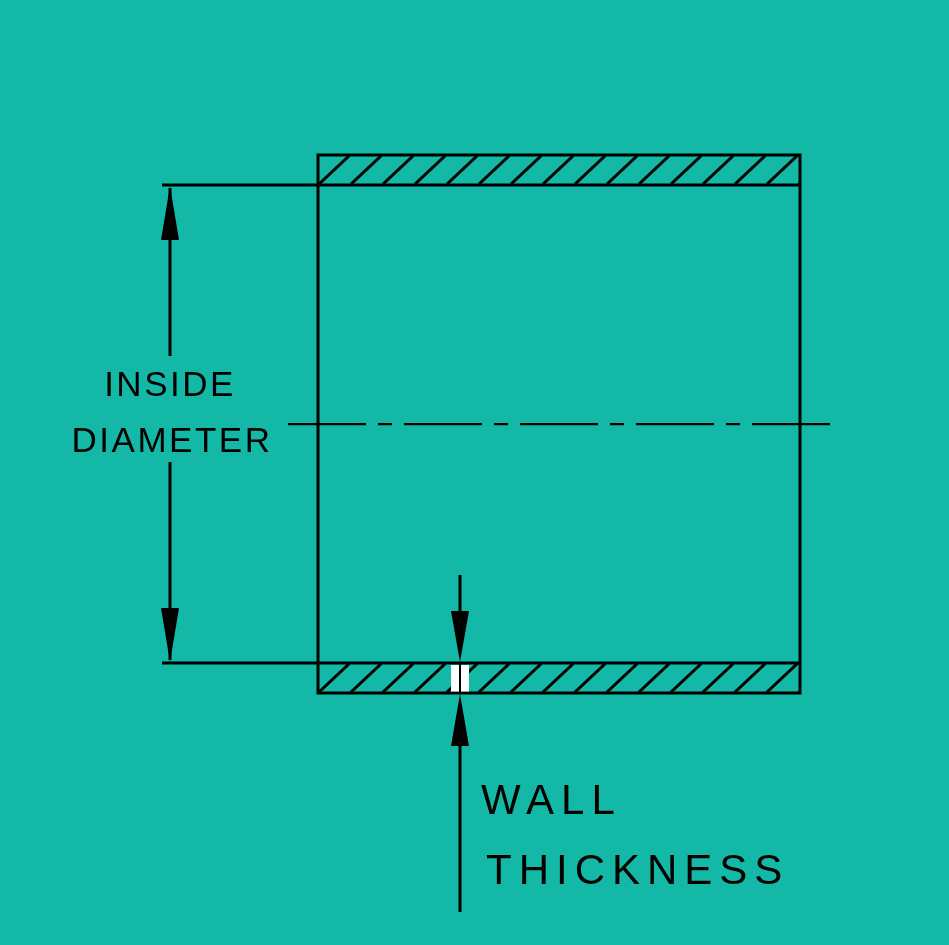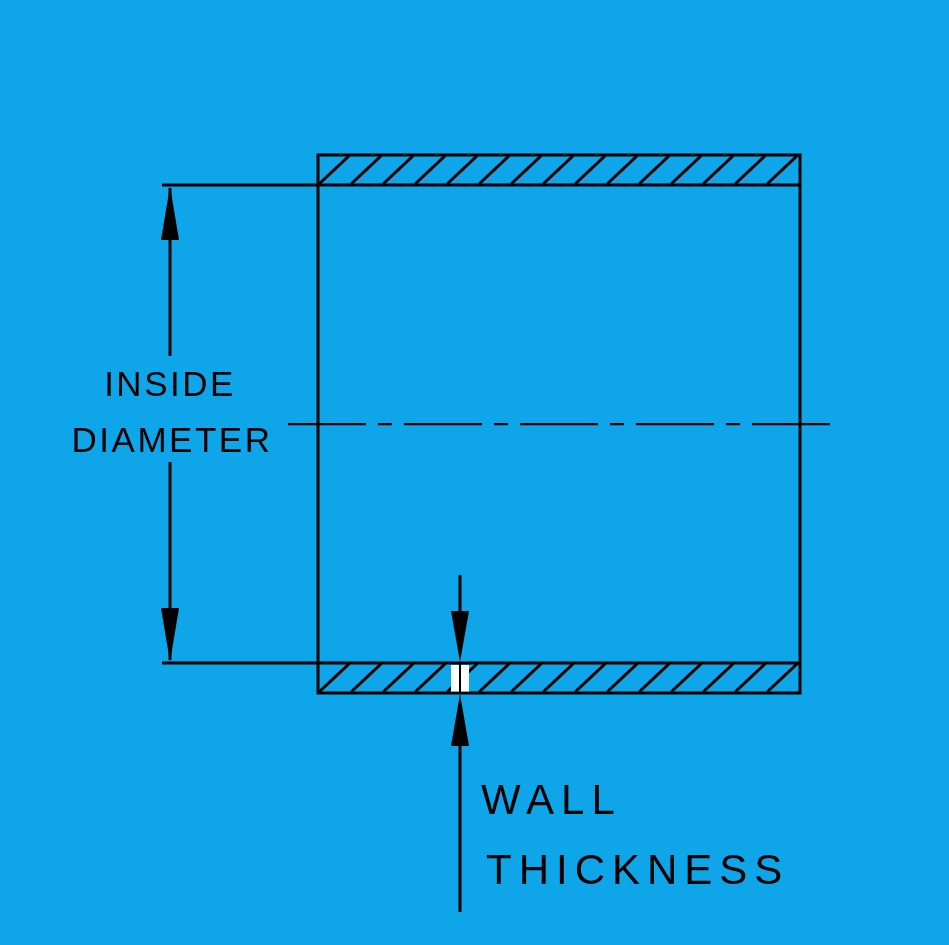--- a/index.html
+++ b/index.html
@@ -4,21 +4,21 @@
 <style>
   html, body {
     margin: 0;
     padding: 0;
     background: #ffffff;
   }
   .canvas {
     position: relative;
     width: 949px;
     height: 945px;
-    background: #0ea5e9;
+    background: #14b8a6;
     overflow: hidden;
   }
   svg {
     display: block;
   }
   .stroke {
     stroke: #000000;
     stroke-width: 3;
     fill: none;
   }

